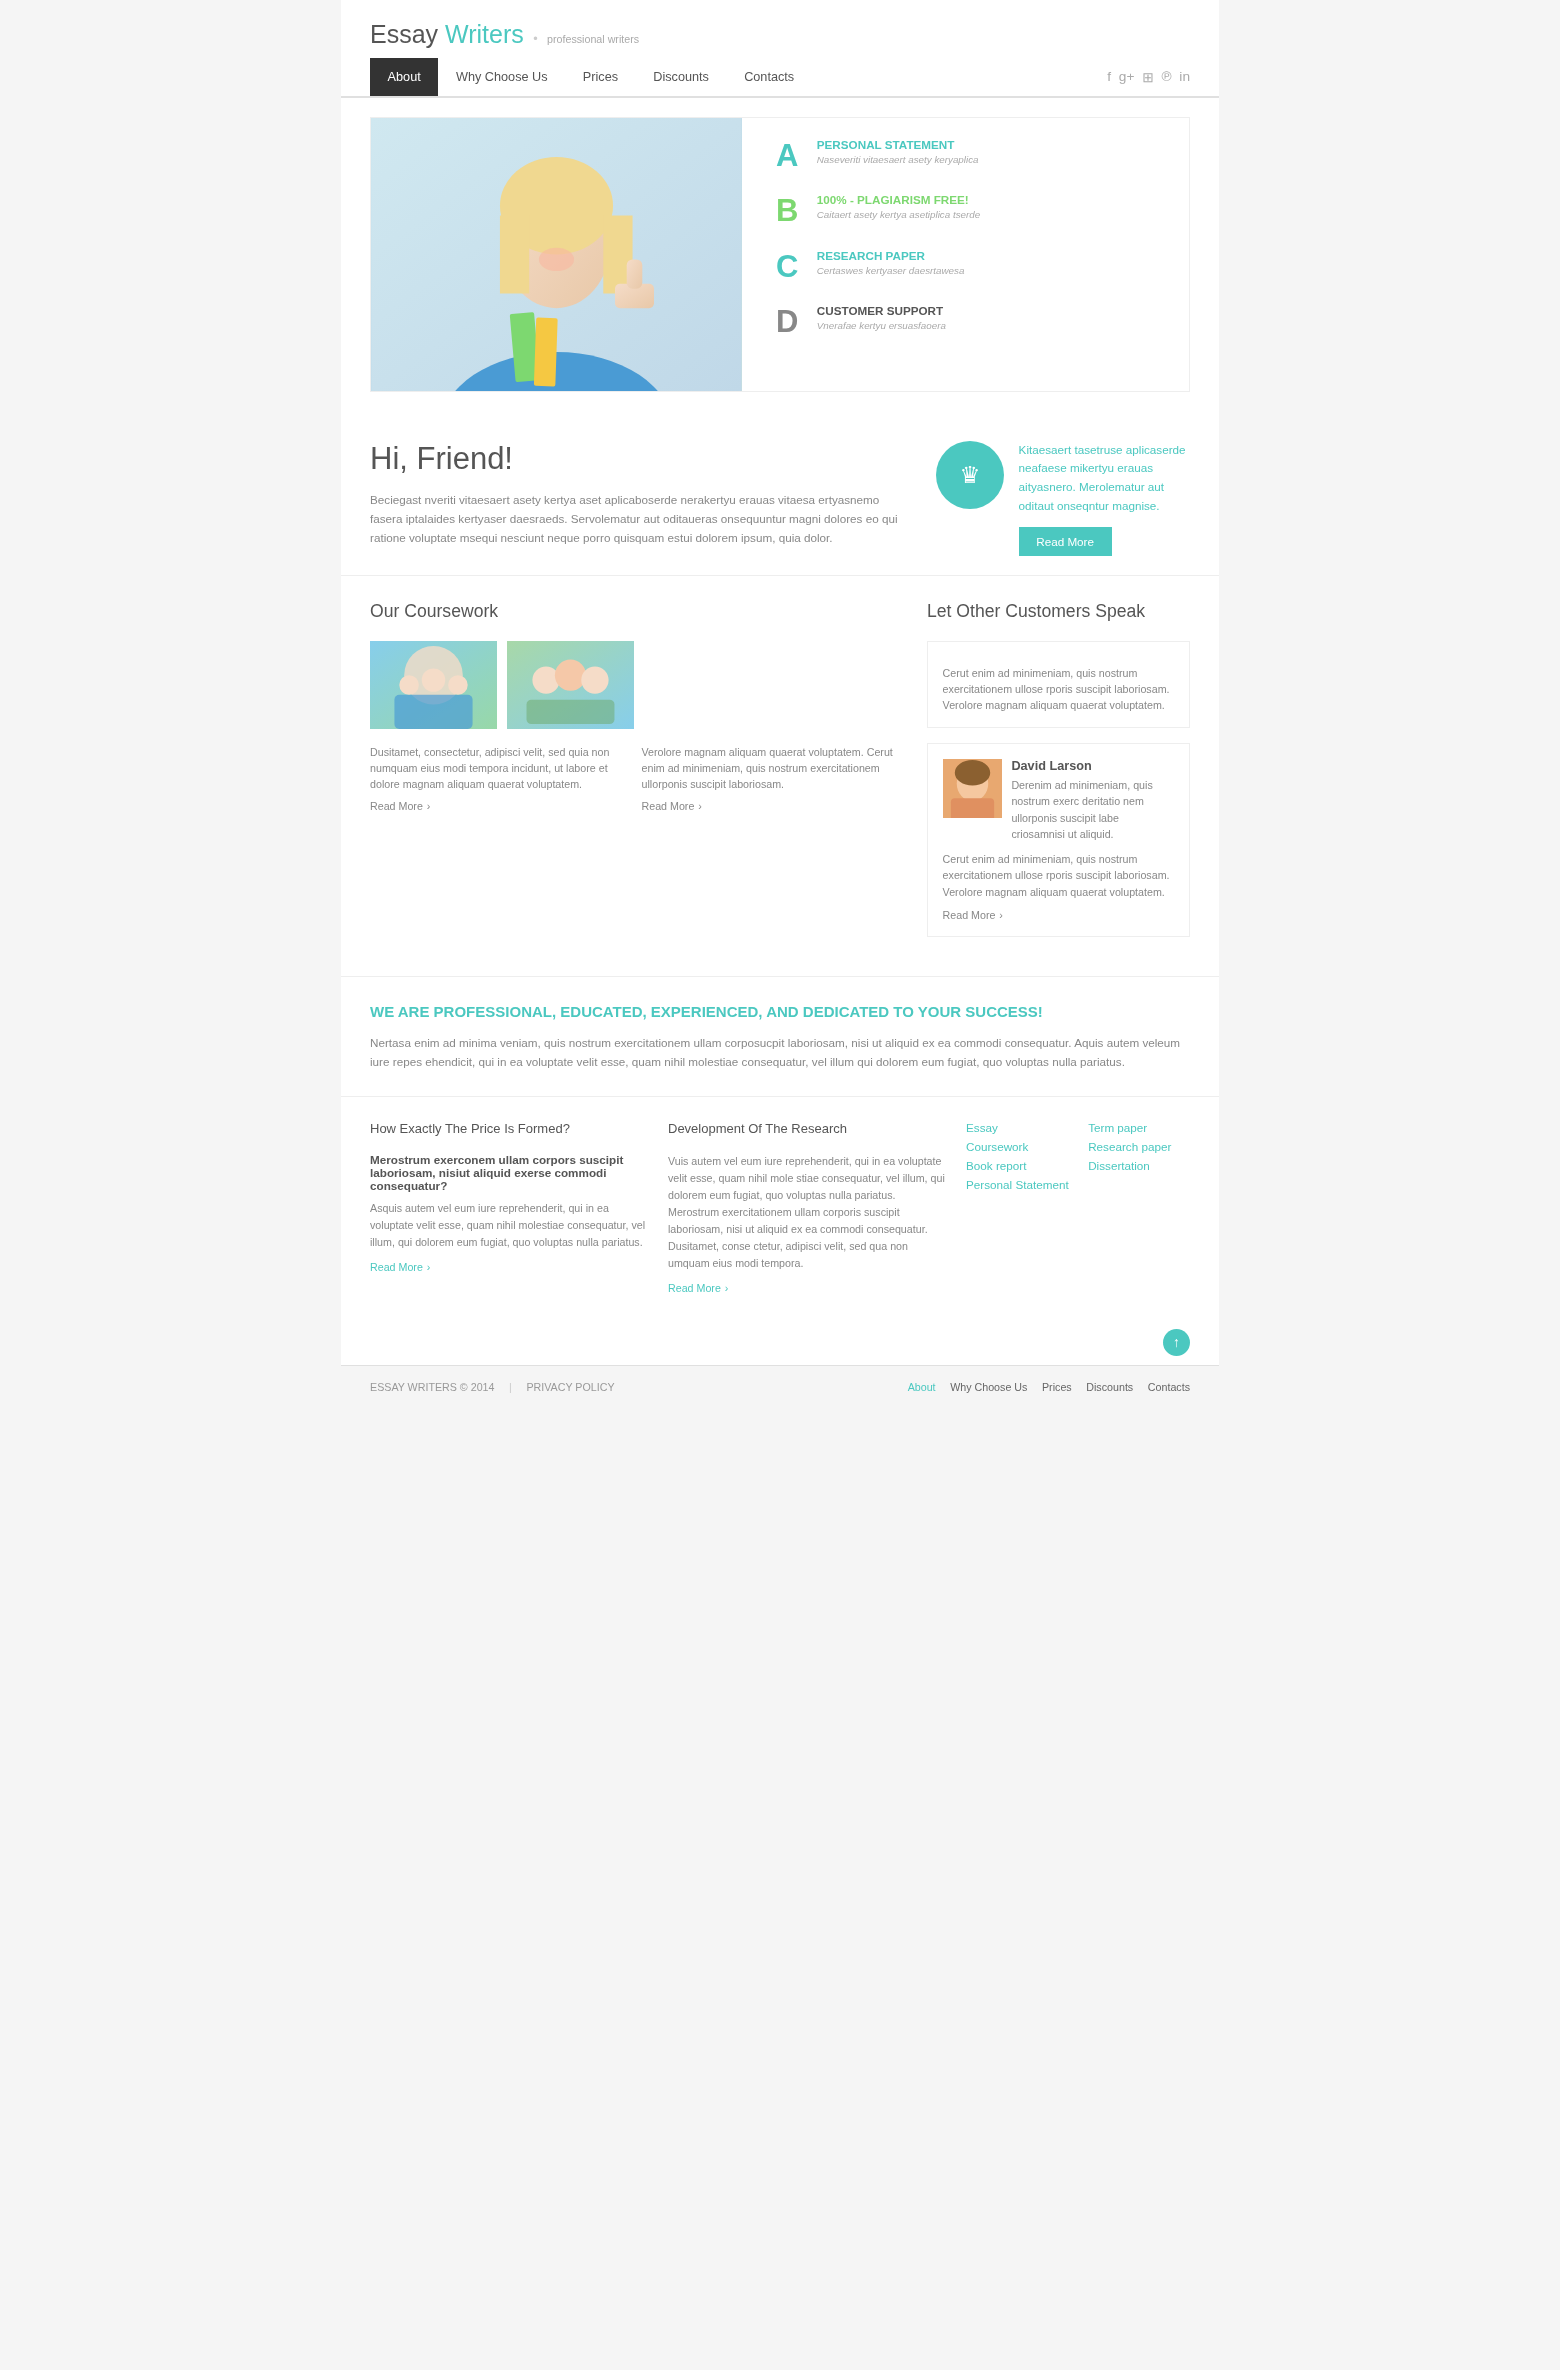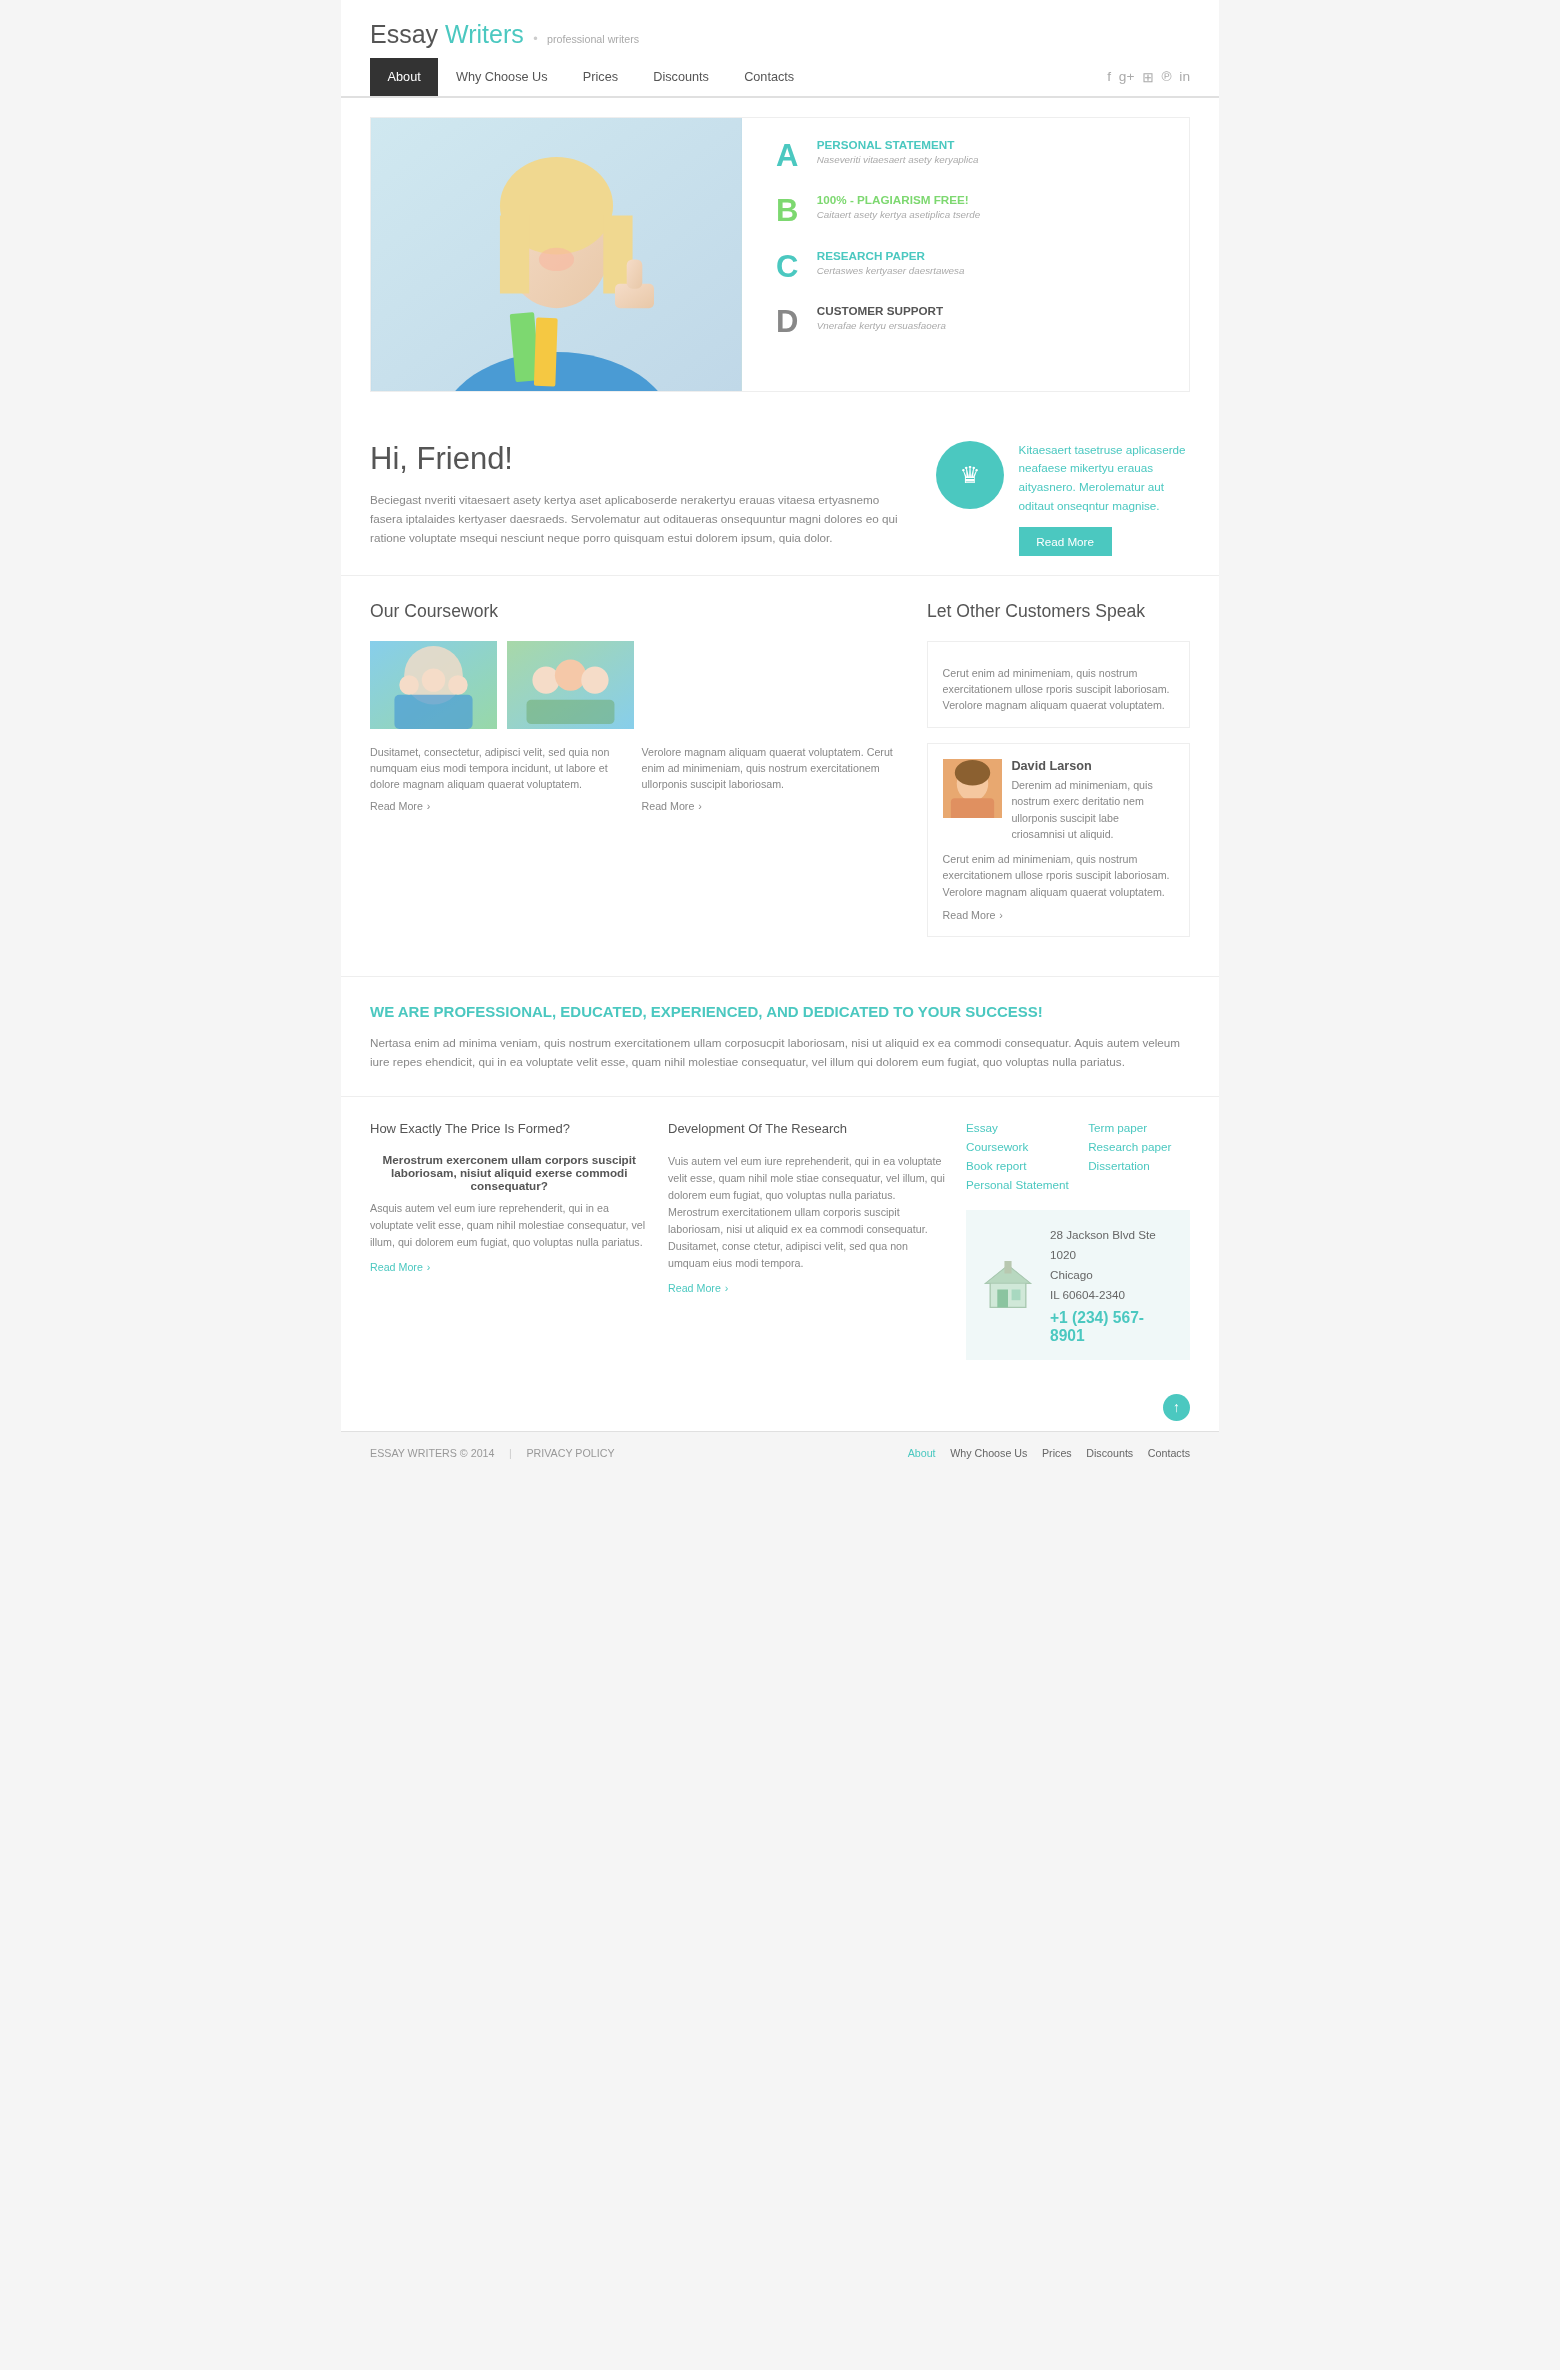--- a/index.html
+++ b/index.html
@@ -81,21 +81,21 @@
     .pro-title { font-size: 15px; font-weight: bold; color: #4bc8c0; text-transform: uppercase; margin-bottom: 11.7px; line-height: 1.4; }
     .pro-text { font-size: 11.7px; color: #888; line-height: 1.6; }
     
     
     .bottom-section { display: flex; padding: 24.4px 29px; gap: 19.5px; }
     .price-col { flex: 1; }
     .dev-col { flex: 1; }
     .links-col { width: 224px; }
     
     .bottom-title { font-size: 13px; font-weight: 300; color: #555; margin-bottom: 14.6px; line-height: 1.3; }
-    .bottom-question { font-size: 11.7px; font-weight: bold; color: #555; margin-bottom: 7.8px; text-align: center; }
+    .bottom-question { font-size: 11.7px; font-weight: bold; color: #555; margin-bottom: 7.8px; }
     .bottom-text { font-size: 10.7px; color: #888; line-height: 1.6; margin-bottom: 9.8px; }
     .bottom-read-more { font-size: 10.7px; color: #4bc8c0; cursor: pointer; display: flex; align-items: center; gap: 3.9px; }
     
     .links-grid { display: flex; gap: 19.5px; margin-bottom: 19.5px; }
     .links-col-inner { display: flex; flex-direction: column; gap: 5.9px; }
     .link-item { font-size: 11.7px; color: #4bc8c0; cursor: pointer; text-decoration: none; }
     
     .address-box { background: #f0f8f8; padding: 14.6px; display: flex; gap: 14.6px; align-items: center; }
     .house-icon { width: 59px; height: 49px; position: relative; }
     .address-text { font-size: 11.7px; color: #666; line-height: 1.7; }
@@ -346,37 +346,20 @@
           <a class="link-item">Coursework</a>
           <a class="link-item">Book report</a>
           <a class="link-item">Personal Statement</a>
         </div>
         <div class="links-col-inner">
           <a class="link-item">Term paper</a>
           <a class="link-item">Research paper</a>
           <a class="link-item">Dissertation</a>
         </div>
       </div>
-      <div class="address-box">
-        <div class="house-icon">
-          <svg class="house-svg" viewBox="0 0 60 55">
-            <polygon points="30,5 5,25 10,25 10,52 50,52 50,25 55,25" fill="#d0e8d8" stroke="#a8c8b0" stroke-width="1.5"></polygon>
-            <rect x="18" y="32" width="12" height="20" fill="#8bc4a0"></rect>
-            <rect x="34" y="32" width="10" height="12" fill="#a8d8c0"></rect>
-            <polygon points="30,5 55,25 5,25" fill="#b8d8c0" stroke="#a8c8b0" stroke-width="1"></polygon>
-            <rect x="26" y="0" width="8" height="14" fill="#b8c8b0"></rect>
-          </svg>
-        </div>
-        <div>
-          <div class="address-text">28 Jackson Blvd Ste 1020</div>
-          <div class="address-text">Chicago</div>
-          <div class="address-text">IL 60604-2340</div>
-          <div class="address-phone">+1 (234) 567-8901</div>
-        </div>
-      </div>
     </div>
   </div>
 
   <div class="scroll-top">
     <button class="scroll-btn">↑</button>
   </div>
 
   <div class="footer">
     <div class="footer-left">
       <span>ESSAY WRITERS © 2014</span>

